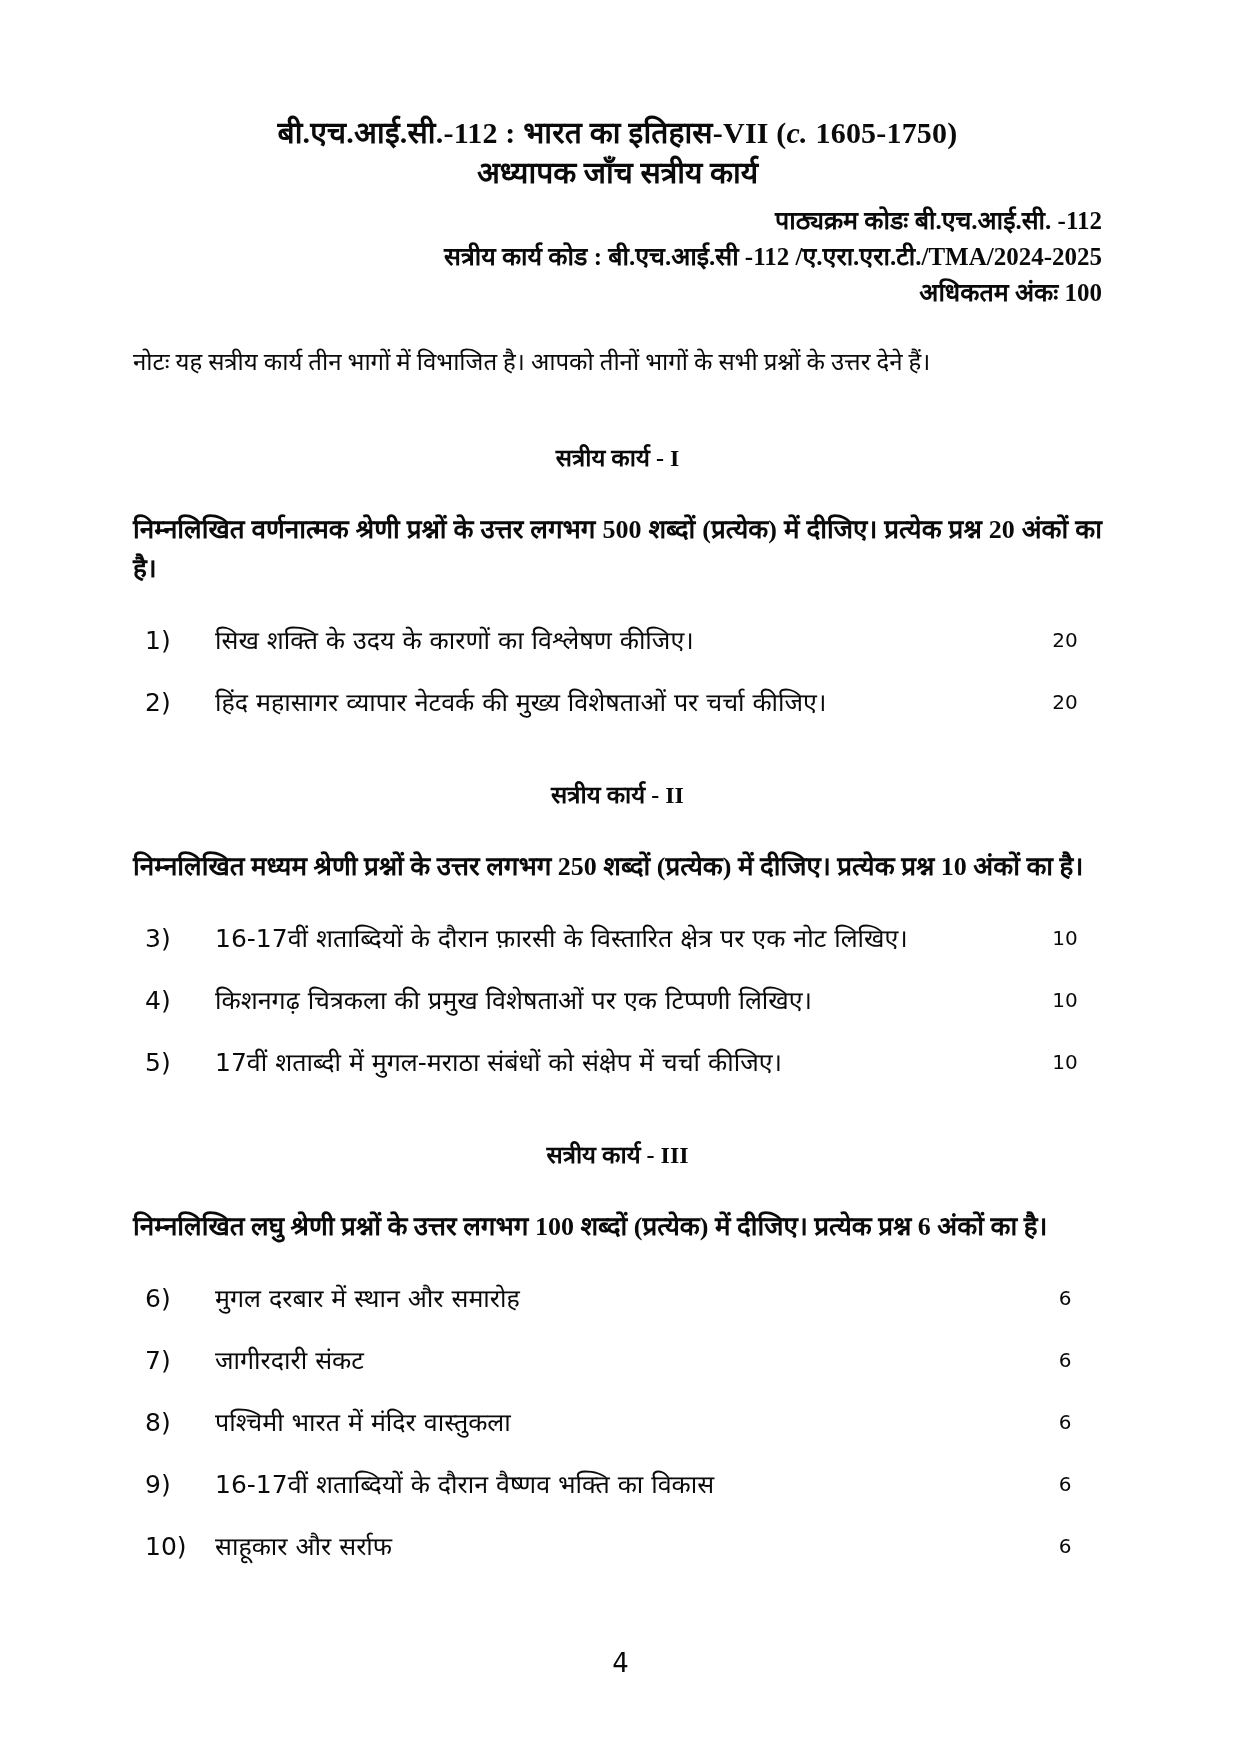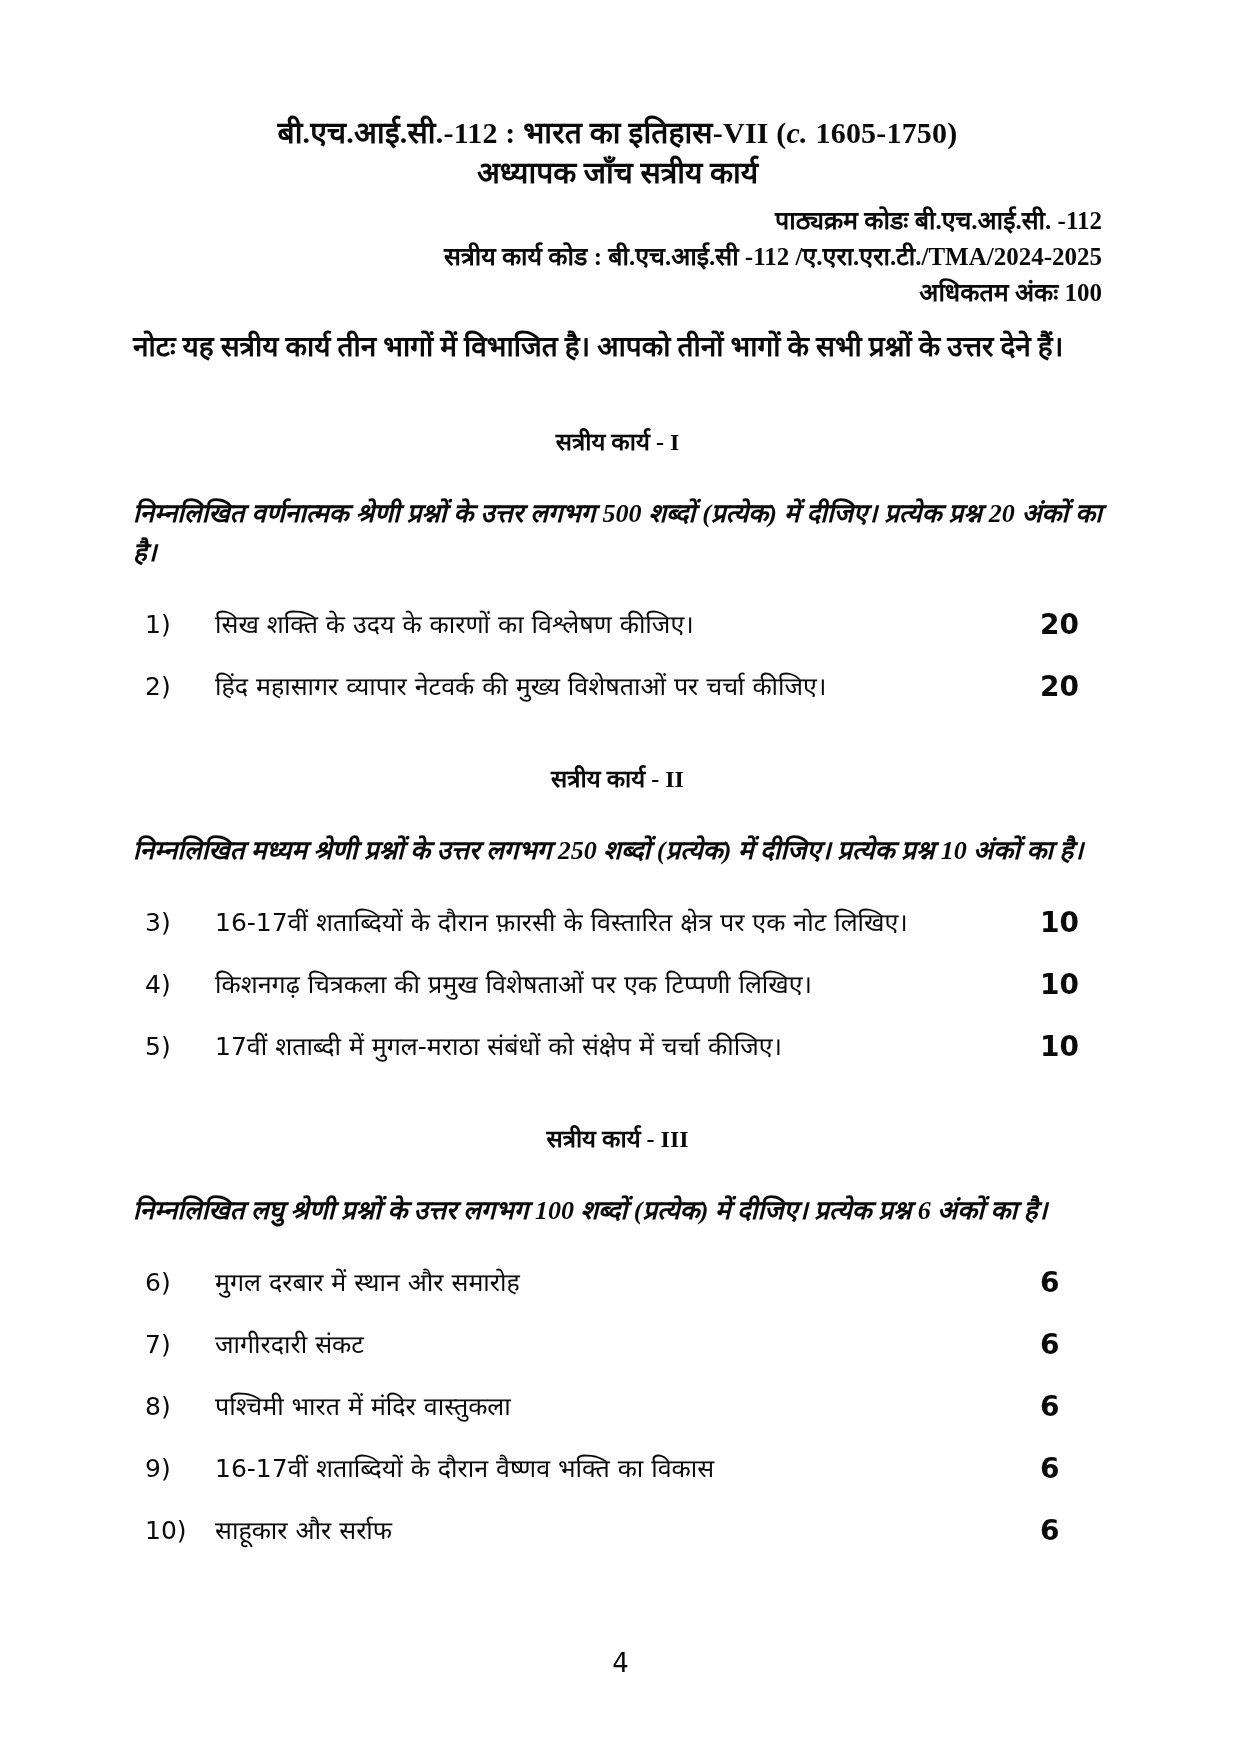--- a/index.html
+++ b/index.html
@@ -32,65 +32,63 @@
     line-height: 38px;
   }
   .right-block {
     text-align: right;
     font-weight: bold;
     font-size: 25px;
     line-height: 36px;
     margin-top: 11px;
   }
   .note {
-    margin-top: 16px;
-    font-weight: bold;
-    font-size: 28px;
+    margin-top: 32px;
+    font-weight: normal;
+    font-size: 24px;
     line-height: 39px;
     text-align: justify;
   }
   .section-heading {
     text-align: center;
     font-weight: bold;
     font-size: 24px;
     line-height: 36px;
     margin-top: 58px;
   }
   .instructions {
     margin-top: 34px;
     font-weight: bold;
     font-size: 26px;
     line-height: 39px;
     text-align: justify;
     font-family: "Liberation Serif", "DejaVu Serif", serif;
-    font-style: italic;
   }
   .questions { margin-top: 36px; }
   .q-row {
     display: flex;
     align-items: flex-start;
     margin-bottom: 29px;
     font-size: 25px;
     line-height: 33px;
     font-family: "DejaVu Sans", "Liberation Sans", sans-serif;
     font-weight: normal;
   }
   .q-row .q-num {
     width: 82px;
     flex: 0 0 82px;
     padding-left: 12px;
   }
   .q-row .q-text { flex: 1 1 auto; padding-right: 20px; }
   .q-row .q-marks {
     flex: 0 0 62px;
     width: 62px;
-    text-align: left;
+    text-align: center;
     padding-right: 12px;
-    font-size: 28px;
-    font-weight: bold;
+    font-size: 20px;
   }
   .page-number {
     position: absolute;
     left: 0;
     right: 0;
     bottom: 62px;
     text-align: center;
     font-size: 26px;
     font-family: "DejaVu Sans", "Liberation Sans", sans-serif;
   }

